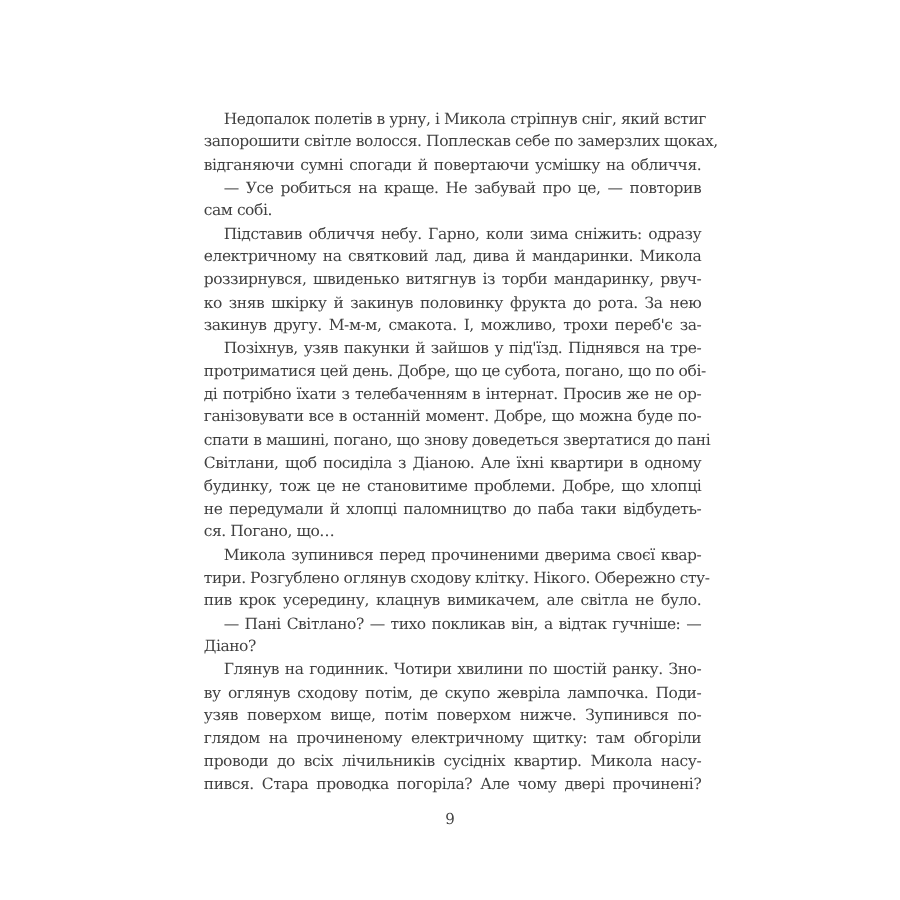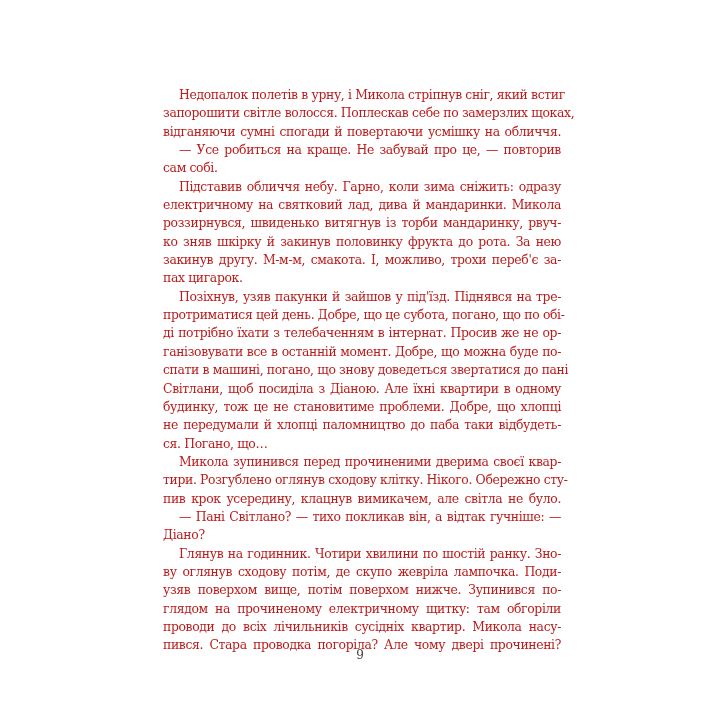--- a/index.html
+++ b/index.html
@@ -17,21 +17,21 @@
       background: #ffffff;
     }
     .text-block {
       position: absolute;
       left: 163px;
       top: 86px;
       width: 398px;
       font-family: "DejaVu Serif", "Liberation Serif", serif;
       font-size: 12.4px;
       line-height: 18.35px;
-      color: #b91c1c;
+      color: #404040;
       letter-spacing: -0.35px;
     }
     .line {
       display: block;
       white-space: nowrap;
       text-align: justify;
       text-align-last: justify;
       height: 18.35px;
       overflow: visible;
     }
@@ -56,21 +56,20 @@
       <span class="line indent">Недопалок полетів в урну, і Микола стріпнув сніг, який встиг</span>
       <span class="line">запорошити світле волосся. Поплескав себе по замерзлих щоках,</span>
       <span class="line">відганяючи сумні спогади й повертаючи усмішку на обличчя.</span>
       <span class="line indent">— Усе робиться на краще. Не забувай про це, — повторив</span>
       <span class="line last">сам собі.</span>
       <span class="line indent">Підставив обличчя небу. Гарно, коли зима сніжить: одразу</span>
       <span class="line">електричному на святковий лад, дива й мандаринки. Микола</span>
       <span class="line">роззирнувся, швиденько витягнув із торби мандаринку, рвуч-</span>
       <span class="line">ко зняв шкірку й закинув половинку фрукта до рота. За нею</span>
       <span class="line">закинув другу. М-м-м, смакота. І, можливо, трохи переб'є за-</span>
-      <span class="line last">пах цигарок.</span>
       <span class="line indent">Позіхнув, узяв пакунки й зайшов у під'їзд. Піднявся на тре-</span>
       <span class="line">протриматися цей день. Добре, що це субота, погано, що по обі-</span>
       <span class="line">ді потрібно їхати з телебаченням в інтернат. Просив же не ор-</span>
       <span class="line">ганізовувати все в останній момент. Добре, що можна буде по-</span>
       <span class="line">спати в машині, погано, що знову доведеться звертатися до пані</span>
       <span class="line">Світлани, щоб посиділа з Діаною. Але їхні квартири в одному</span>
       <span class="line">будинку, тож це не становитиме проблеми. Добре, що хлопці</span>
       <span class="line">не передумали й хлопці паломництво до паба таки відбудеть-</span>
       <span class="line last">ся. Погано, що…</span>
       <span class="line indent">Микола зупинився перед прочиненими дверима своєї квар-</span>

